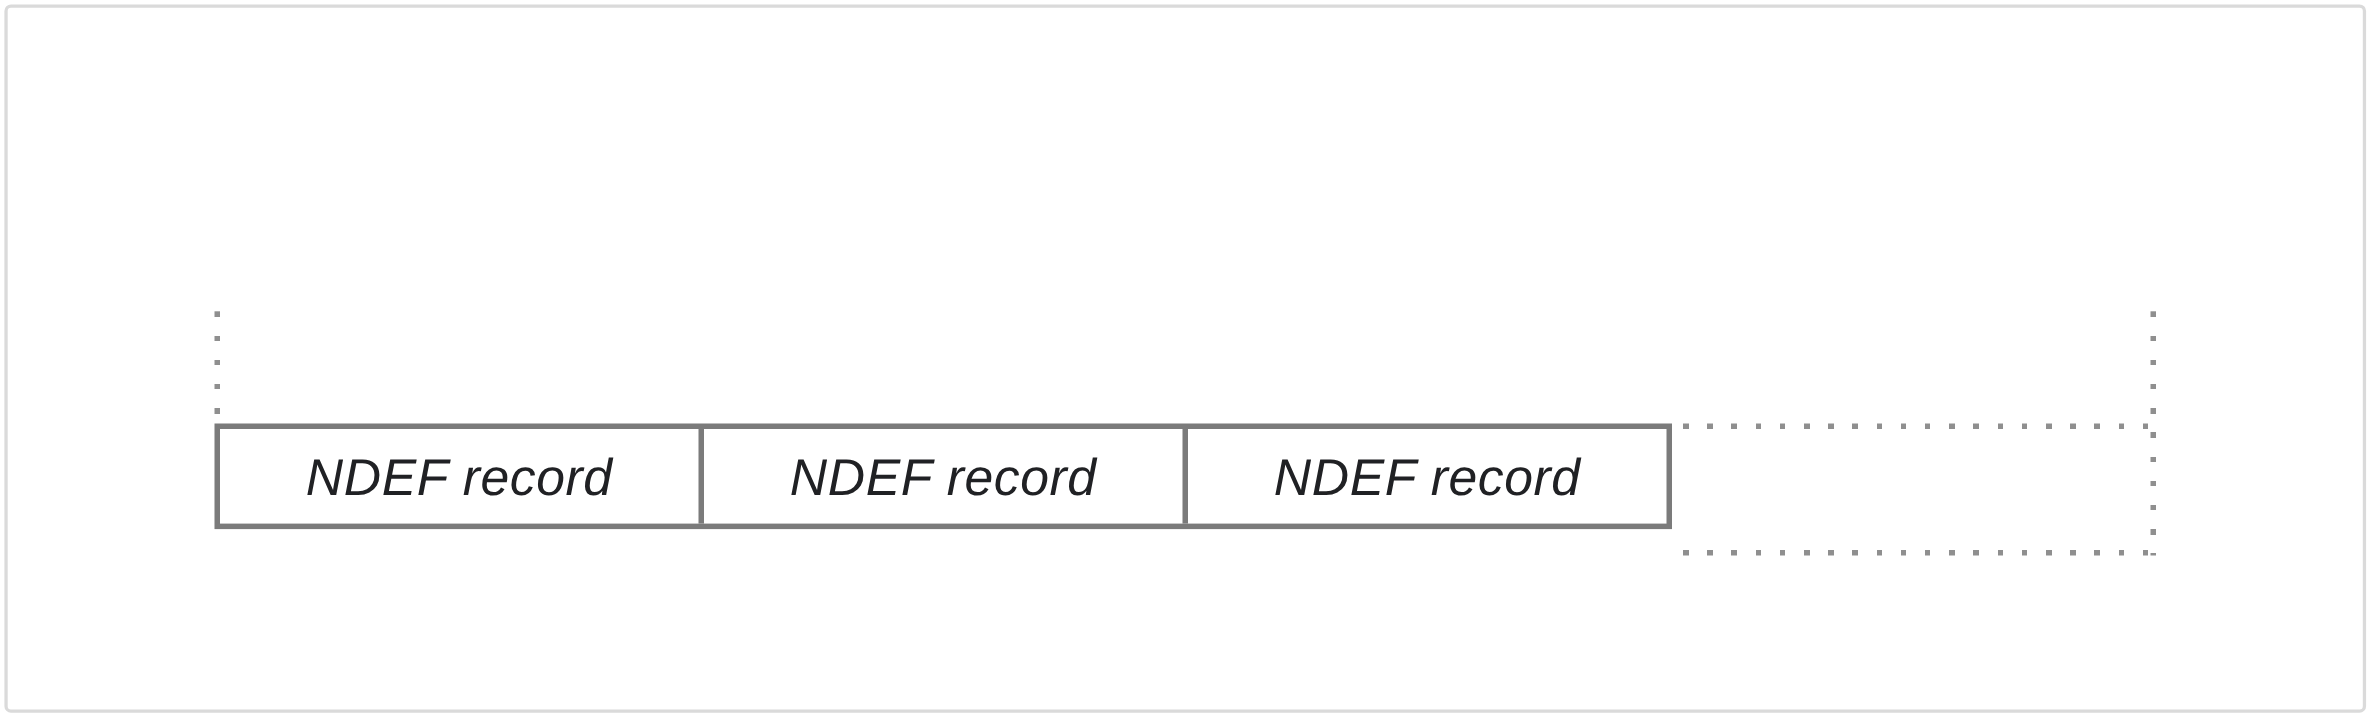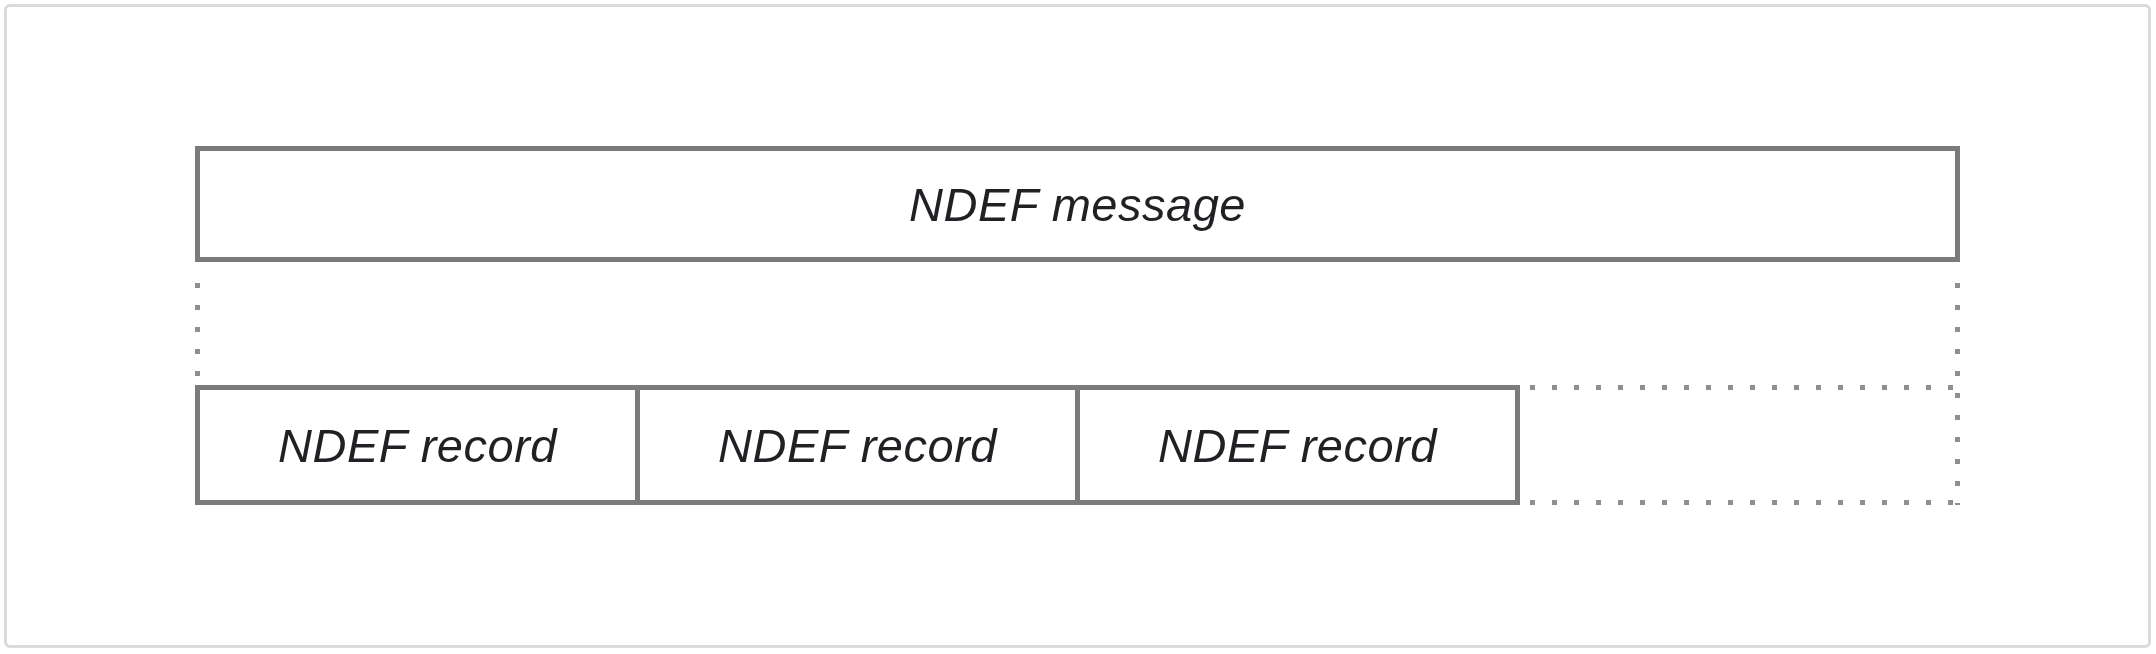--- a/index.html
+++ b/index.html
@@ -84,21 +84,21 @@
       transparent 5px, transparent 22px
     );
   }
   .dotted-h-top { top: 385px; }
   .dotted-h-bottom { top: 500px; }
   .ndef-records-row {
     position: absolute;
     left: 195px;
     top: 385px;
     width: 1325px;
-    height: 120px;
+    height: 96px;
     background: var(--background);
     border: 5px solid var(--box_border);
     display: flex;
     align-items: stretch;
   }
   .ndef-record-box {
     flex: 1 1 0;
     display: flex;
     align-items: center;
     justify-content: center;
@@ -107,23 +107,20 @@
     border-left: 5px solid var(--box_border);
   }
 </style>
 </head>
 <body>
 
 <div class="canvas">
 
   <div class="outer-frame"></div>
 
-  <div class="ndef-message-box">
-    <span class="box-label">NDEF message</span>
-  </div>
 
   <div class="dotted-v dotted-v-left"></div>
 
   <div class="dotted-v dotted-v-right"></div>
 
   <div class="dotted-h dotted-h-top"></div>
 
   <div class="dotted-h dotted-h-bottom"></div>
 
   <div class="ndef-records-row">

